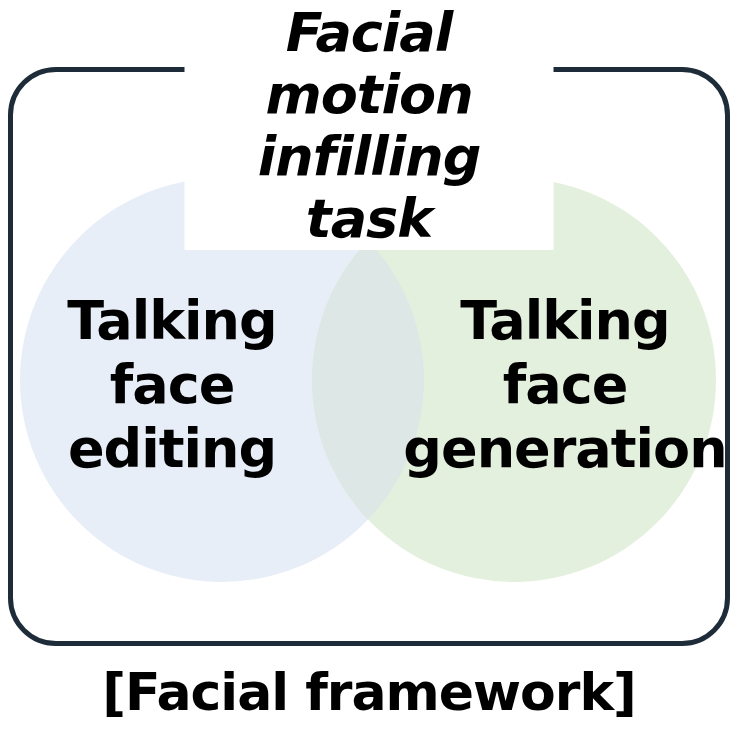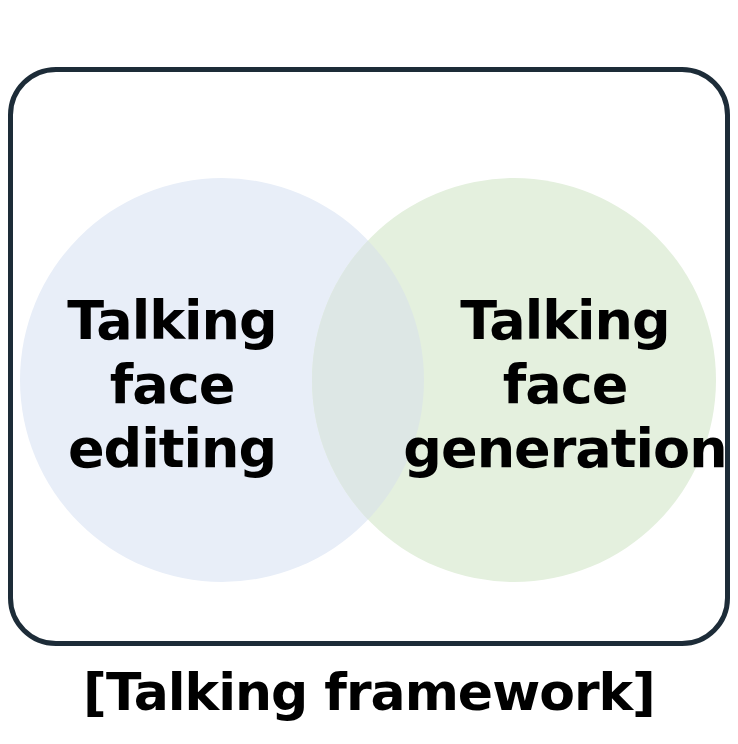--- a/index.html
+++ b/index.html
@@ -89,24 +89,26 @@
     <defs>
       <clipPath id="leftClip">
         <circle cx="222" cy="380" r="202"></circle>
       </clipPath>
     </defs>
     <circle cx="222" cy="380" r="202" fill="#e8eef8"></circle>
     <circle cx="514" cy="380" r="202" fill="#e4f0de"></circle>
     <circle cx="514" cy="380" r="202" clip-path="url(#leftClip)" fill="#dde7e5"></circle>
   </svg>
 
+  <div class="title">Facial motion
+infilling task</div>
 
   <div class="circle-label left">Talking
 face
 editing</div>
 
   <div class="circle-label right">Talking
 face
 generation</div>
 
-  <div class="caption">[Talking framework]</div>
+  <div class="caption">[Facial framework]</div>
 
 </div>
 
 </body></html>

